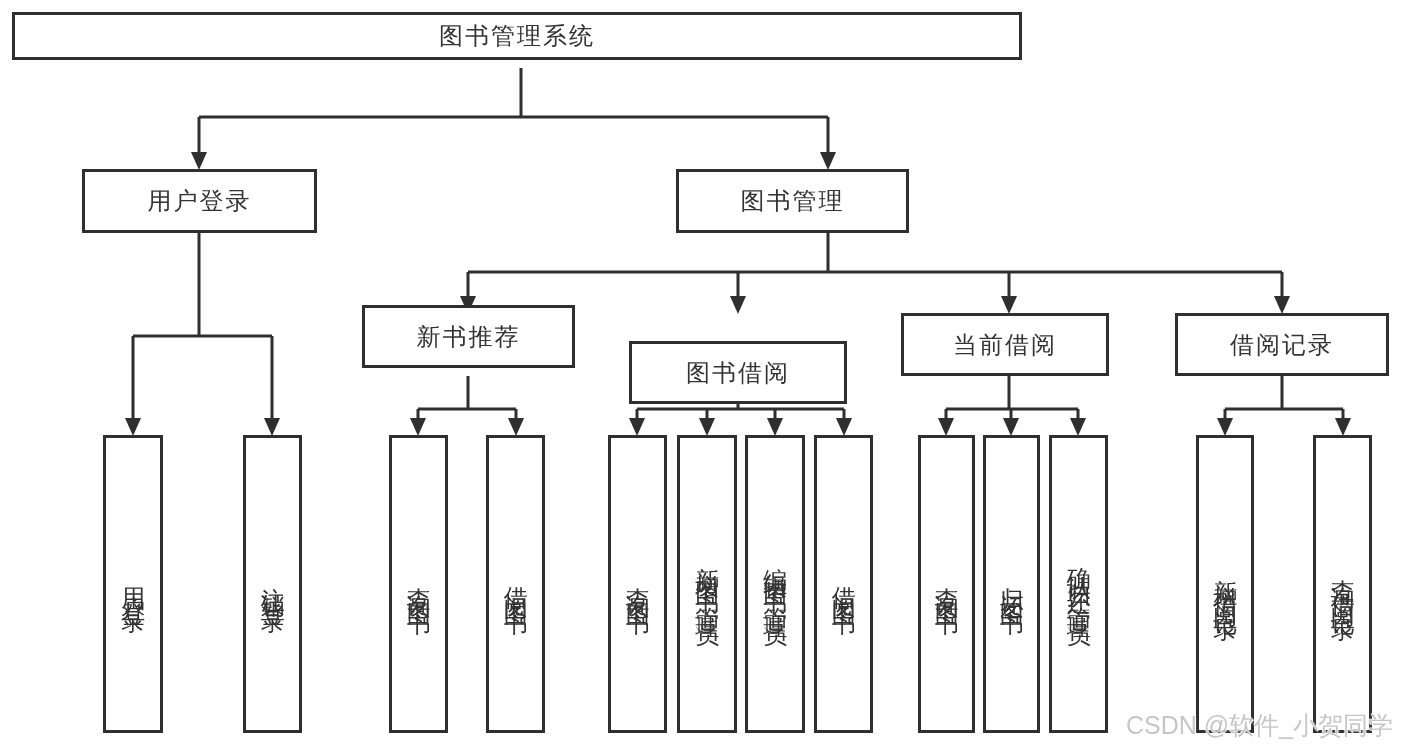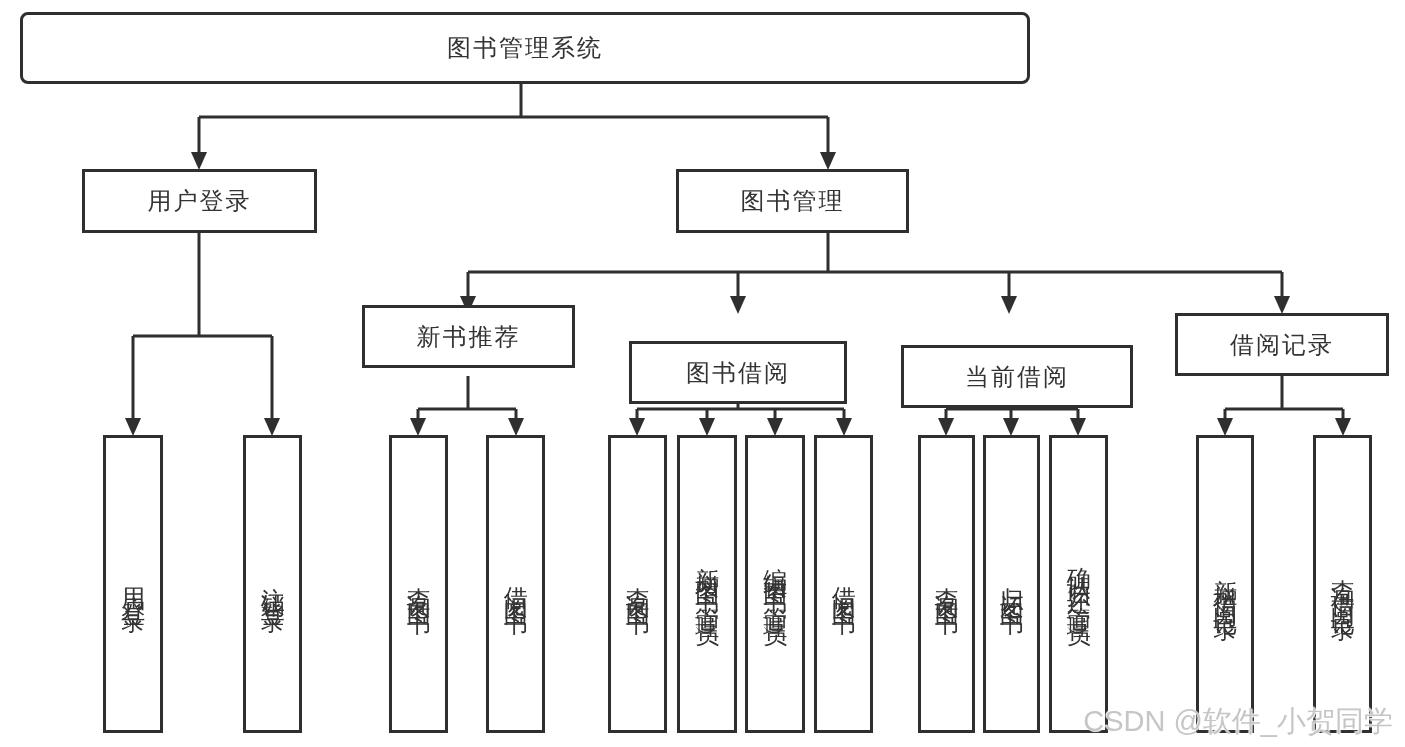--- a/index.html
+++ b/index.html
@@ -13,21 +13,21 @@
     background:#ffffff;display:flex;align-items:center;justify-content:center;
     color:#333333;
   }
   .node.h span{font-size:24px;letter-spacing:2px;white-space:nowrap;}
   .node.v span{
     font-size:24px;line-height:1.1;letter-spacing:8px;
     writing-mode:vertical-rl;text-orientation:mixed;
   }
   .watermark{
     position:absolute;right:12px;bottom:5px;z-index:5;white-space:nowrap;
-    font-size:29px;color:#c6c6c6;
+    font-size:25px;color:#c6c6c6;
     text-shadow:1px 1px 1px #ffffff,-1px -1px 1px #ffffff;
     pointer-events:none;
   }
 </style>
 </head>
 <body>
 
 <div class="canvas">
 
   <svg class="connectors" width="1405" height="747" viewBox="0 0 1405 747">
@@ -63,38 +63,38 @@
       <polygon points="767,418 783,418 775,436"></polygon>
       <polygon points="836,418 852,418 844,436"></polygon>
       <polygon points="938,418 954,418 946,436"></polygon>
       <polygon points="1003,418 1019,418 1011,436"></polygon>
       <polygon points="1070,418 1086,418 1078,436"></polygon>
       <polygon points="1217,418 1233,418 1225,436"></polygon>
       <polygon points="1335,418 1351,418 1343,436"></polygon>
     </g>
   </svg>
 
-  <div class="node h" style="left:20px;top:12px;width:1010px;height:72px;border-radius:8px;">
+  <div class="node h" style="left:12px;top:12px;width:1010px;height:48px;">
     <span>图书管理系统</span>
   </div>
 
   <div class="node h" style="left:82px;top:169px;width:235px;height:64px;">
     <span>用户登录</span>
   </div>
   <div class="node h" style="left:676px;top:169px;width:233px;height:64px;">
     <span>图书管理</span>
   </div>
 
   <div class="node h" style="left:362px;top:305px;width:213px;height:63px;">
     <span>新书推荐</span>
   </div>
   <div class="node h" style="left:629px;top:313px;width:218px;height:63px;margin-top:28px;">
     <span>图书借阅</span>
   </div>
-  <div class="node h" style="left:901px;top:313px;width:232px;height:63px;margin-top:32px;">
+  <div class="node h" style="left:901px;top:313px;width:208px;height:63px;">
     <span>当前借阅</span>
   </div>
   <div class="node h" style="left:1175px;top:313px;width:214px;height:63px;">
     <span>借阅记录</span>
   </div>
 
   <div class="node v" style="left:103px;top:435px;width:60px;height:298px;">
     <span>用户登录</span>
   </div>
   <div class="node v" style="left:243px;top:435px;width:59px;height:298px;">

